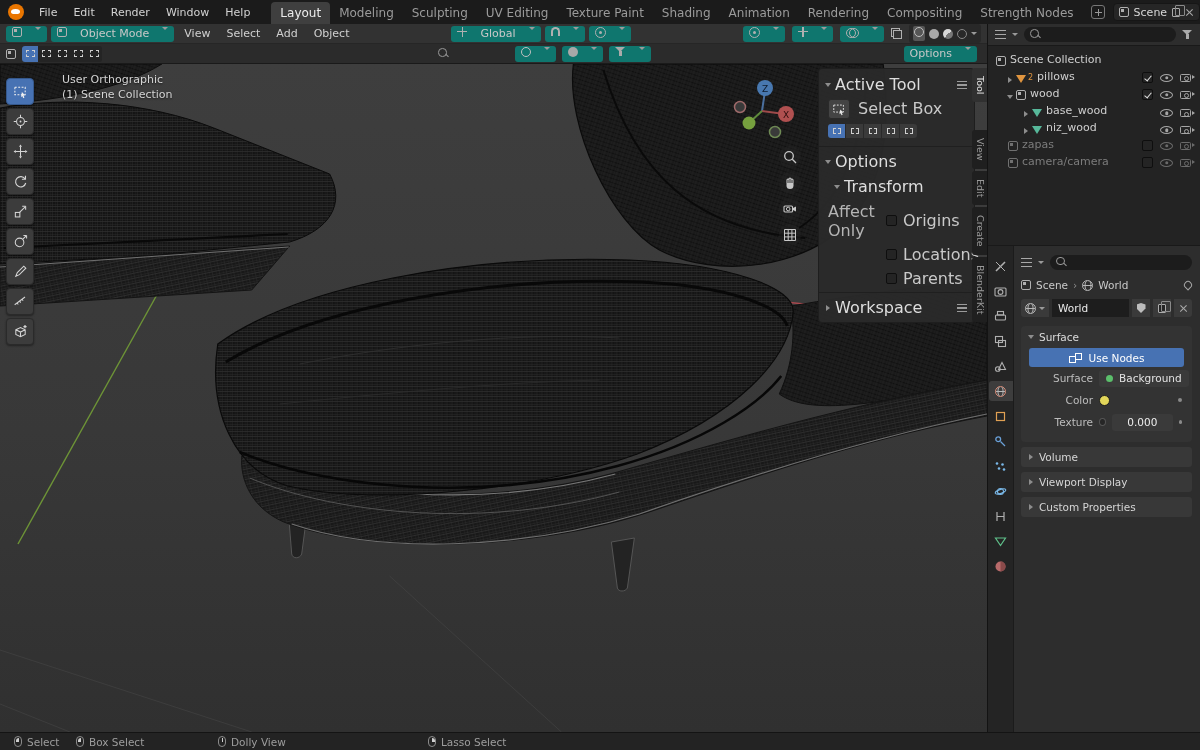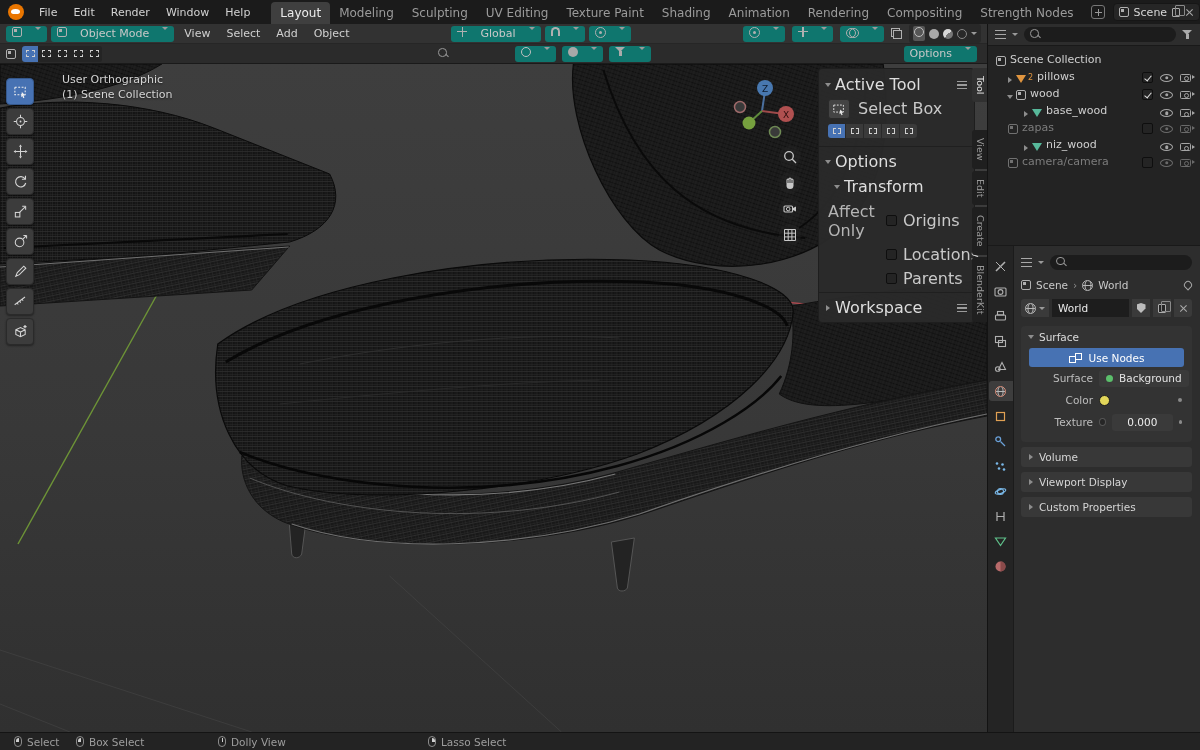--- a/index.html
+++ b/index.html
@@ -591,34 +591,34 @@
     </div>
     <div class="olrow d2">
       <span class="tri"></span>
       <span class="i mesh-tri"></span>
       <span class="name">base_wood</span>
       <span class="olctrl">
         <span class="i icon-eye"></span>
         <span class="i icon-cam"></span>
       </span>
     </div>
+    <div class="olrow d2">
+      <span class="tri"></span>
+      <span class="i mesh-tri"></span>
+      <span class="name">niz_wood</span>
+      <span class="olctrl">
+        <span class="i icon-eye"></span>
+        <span class="i icon-cam"></span>
+      </span>
+    </div>
     <div class="olrow d1 dim">
       <span class="i icon-sq"></span>
       <span class="name">zapas</span>
       <span class="olctrl">
         <span class="cb"></span>
-        <span class="i icon-eye"></span>
-        <span class="i icon-cam"></span>
-      </span>
-    </div>
-    <div class="olrow d2">
-      <span class="tri"></span>
-      <span class="i mesh-tri"></span>
-      <span class="name">niz_wood</span>
-      <span class="olctrl">
         <span class="i icon-eye"></span>
         <span class="i icon-cam"></span>
       </span>
     </div>
     <div class="olrow d1 dim">
       <span class="i icon-sq"></span>
       <span class="name">camera/camera</span>
       <span class="olctrl">
         <span class="cb"></span>
         <span class="i icon-eye"></span>

